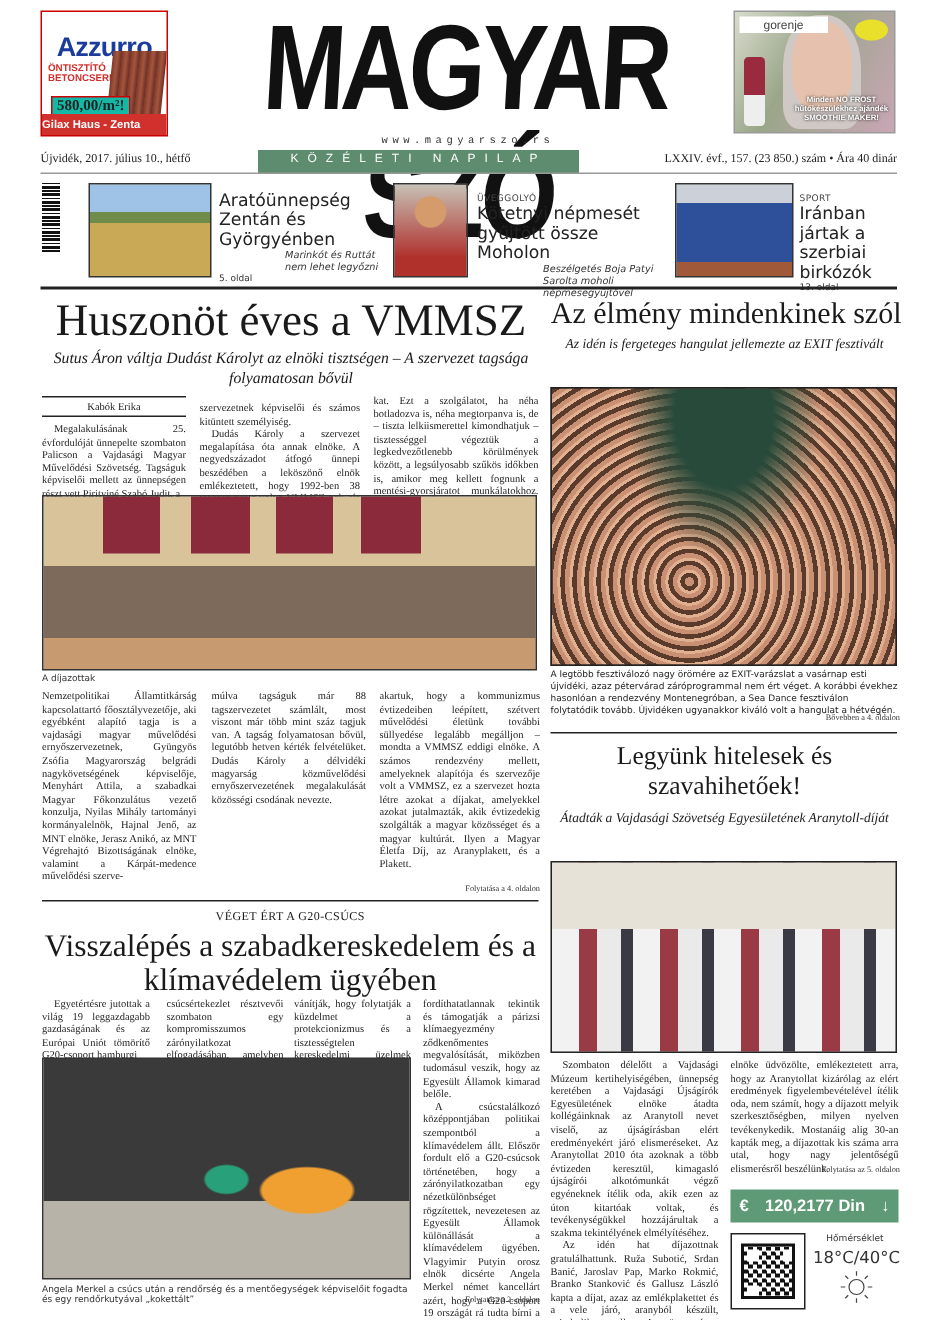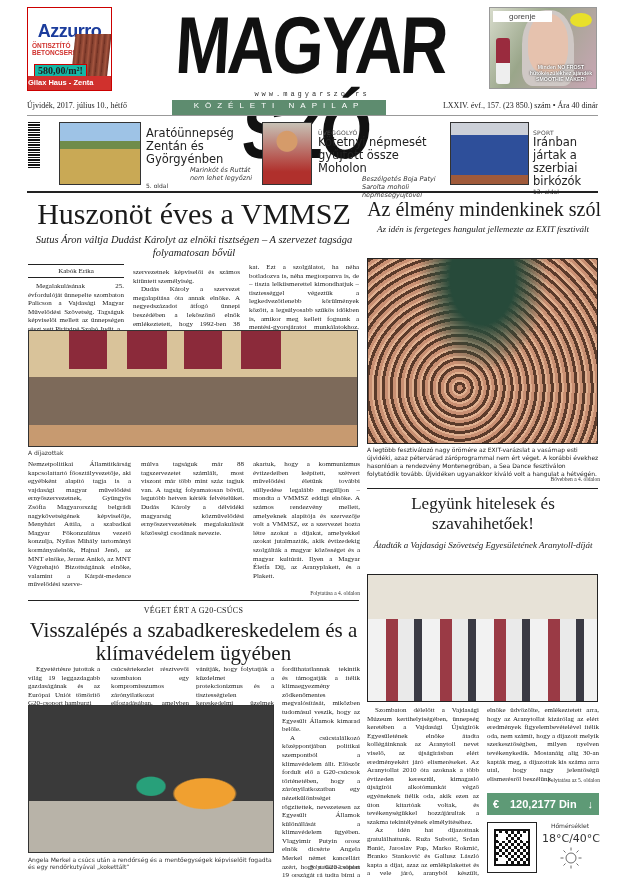--- a/index.html
+++ b/index.html
@@ -198,21 +198,21 @@
 <div class="abs body col-c1">
     <p>Egyetértésre jutottak a világ 19 leggazdagabb gazdaságának és az Európai Uniót tömörítő G20-csoport hamburgi</p>
   </div>
 <div class="abs body col-c2">
     <div>csúcsértekezlet résztvevői szombaton egy kompromisszumos zárónyilatkozat elfogadásában, amelyben kinyil-</div>
   </div>
 <div class="abs body col-c3">
     <div>vánítják, hogy folytatják a küzdelmet a protekcionizmus és a tisztességtelen kereskedelmi üzelmek ellen, vissza-</div>
   </div>
 <div class="abs body col-c4">
-  <div>fordíthatatlannak tekintik és támogatják a ítélik klímaegyezmény ződkenőmentes megvalósítását, miközben tudomásul veszik, hogy az Egyesült Államok kimarad belőle.</div>
+  <div>fordíthatatlannak tekintik és támogatják a párizsi klímaegyezmény ződkenőmentes megvalósítását, miközben tudomásul veszik, hogy az Egyesült Államok kimarad belőle.</div>
   <p>A csúcstalálkozó középpontjában politikai szempontból a klímavédelem állt. Először fordult elő a G20-csúcsok történetében, hogy a zárónyilatkozatban egy nézetkülönbséget rögzítettek, nevezetesen az Egyesült Államok különállását a klímavédelem ügyében. Vlagyimir Putyin orosz elnök dicsérte Angela Merkel német kancellárt azért, hogy a G20-csoport 19 országát rá tudta bírni a párizsi klímaegyezmény megerősítésére.</p>
 </div>
 <div class="abs photo-g20"></div>
 <div class="abs cap-small cap-g20">Angela Merkel a csúcs után a rendőrség és a mentőegységek képviselőit fogadta és egy rendőrkutyával „kokettált”</div>
 <div class="abs cont cont-g20">Folytatása a 2. oldalon</div>
 
 <h2 class="abs h-exit">Az élmény mindenkinek szól</h2>
 <div class="abs d-exit">Az idén is fergeteges hangulat jellemezte az EXIT fesztivált</div>
 <div class="abs photo-exit"></div>
 <div class="abs cap-exit">A legtöbb fesztiválozó nagy örömére az EXIT-varázslat a vasárnap esti újvidéki, azaz pétervárad záróprogrammal nem ért véget. A korábbi évekhez hasonlóan a rendezvény Montenegróban, a Sea Dance fesztiválon folytatódik tovább. Újvidéken ugyanakkor kiváló volt a hangulat a hétvégén.</div>

